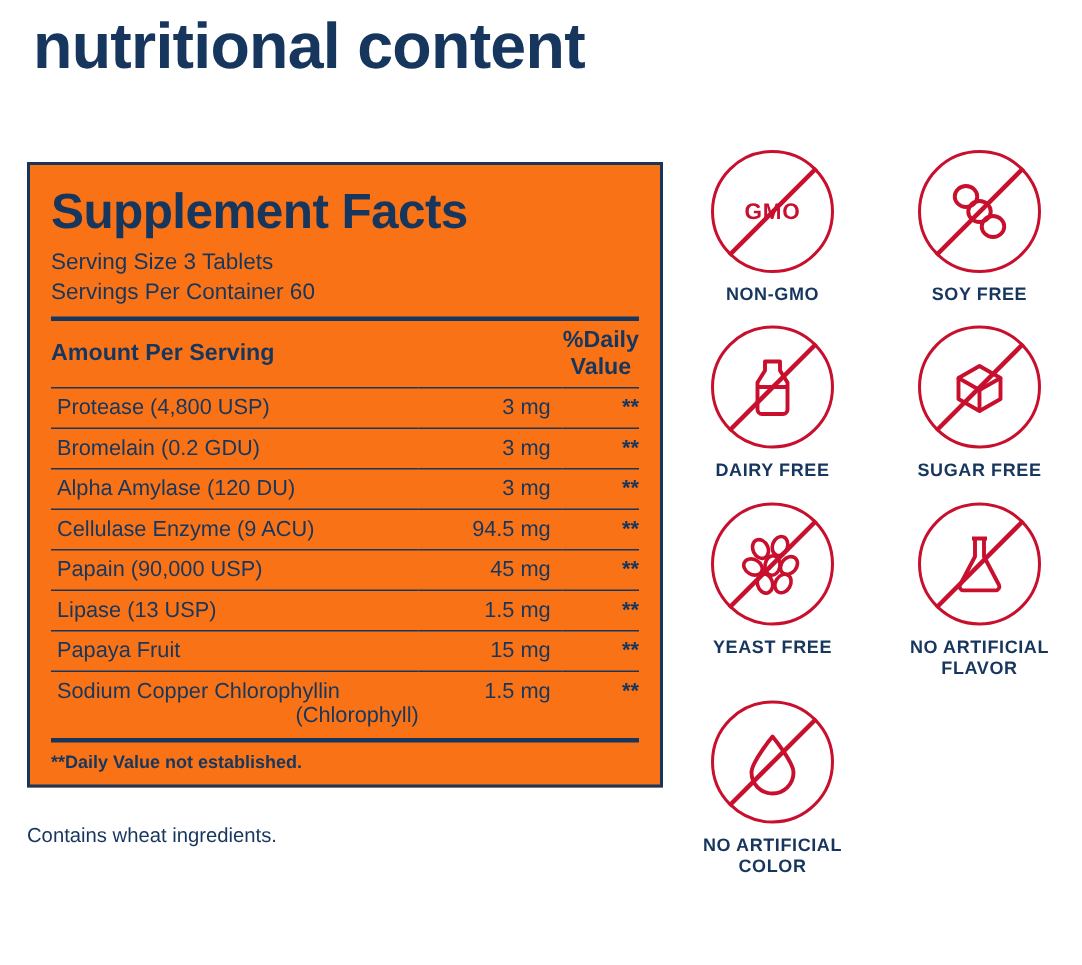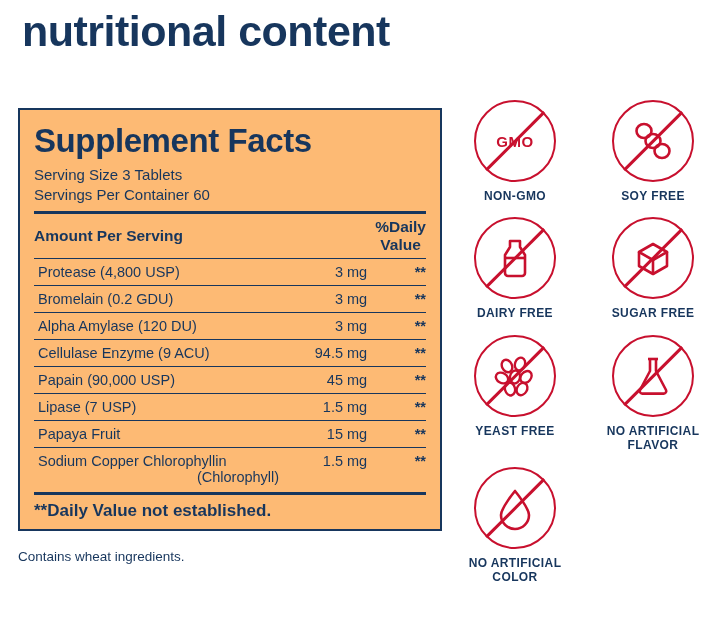--- a/index.html
+++ b/index.html
@@ -31,21 +31,21 @@
     line-height: 1.1;
   }
 
   
   .facts-panel {
     position: absolute;
     left: 18px;
     top: 108px;
     width: 424px;
     border: 2px solid #17365d;
-    background: #fdba74;
+    background: #f97316;
     padding: 10px 14px 8px 14px;
   }
   .facts-title {
     font-size: 33px;
     font-weight: bold;
     letter-spacing: -0.4px;
     color: #17365d;
     margin: 4px 0 6px 0;
     line-height: 1.05;
   }
@@ -75,21 +75,21 @@
   table.facts td {
     padding: 5px 0 5px 0;
     border-top: 1px solid #17365d;
     vertical-align: top;
   }
   table.facts td.name   { padding-left: 4px; }
   table.facts td.amount { text-align: right; padding-right: 8px; white-space: nowrap; width: 96px;}
   table.facts td.dv     { text-align: right; width: 46px; font-weight: bold;}
   .sub-line { display: block; padding-left: 12px; text-align: right; }
   .footnote {
-    font-size: 17px;
+    font-size: 12px;
     padding-top: 6px;
     margin-top: 2px;
     border-top: 3px solid #17365d;
     font-weight: bold;
     color: #17365d;
   }
 
   
   .other-ing {
     position: absolute;
@@ -206,21 +206,21 @@
           <td class="name">Cellulase Enzyme (9 ACU)</td>
           <td class="amount">94.5 mg</td>
           <td class="dv">**</td>
         </tr>
         <tr>
           <td class="name">Papain (90,000 USP)</td>
           <td class="amount">45 mg</td>
           <td class="dv">**</td>
         </tr>
         <tr>
-          <td class="name">Lipase (7 USP)</td>
+          <td class="name">Lipase (13 USP)</td>
           <td class="amount">1.5 mg</td>
           <td class="dv">**</td>
         </tr>
         <tr>
           <td class="name">Papaya Fruit</td>
           <td class="amount">15 mg</td>
           <td class="dv">**</td>
         </tr>
         <tr>
           <td class="name">

